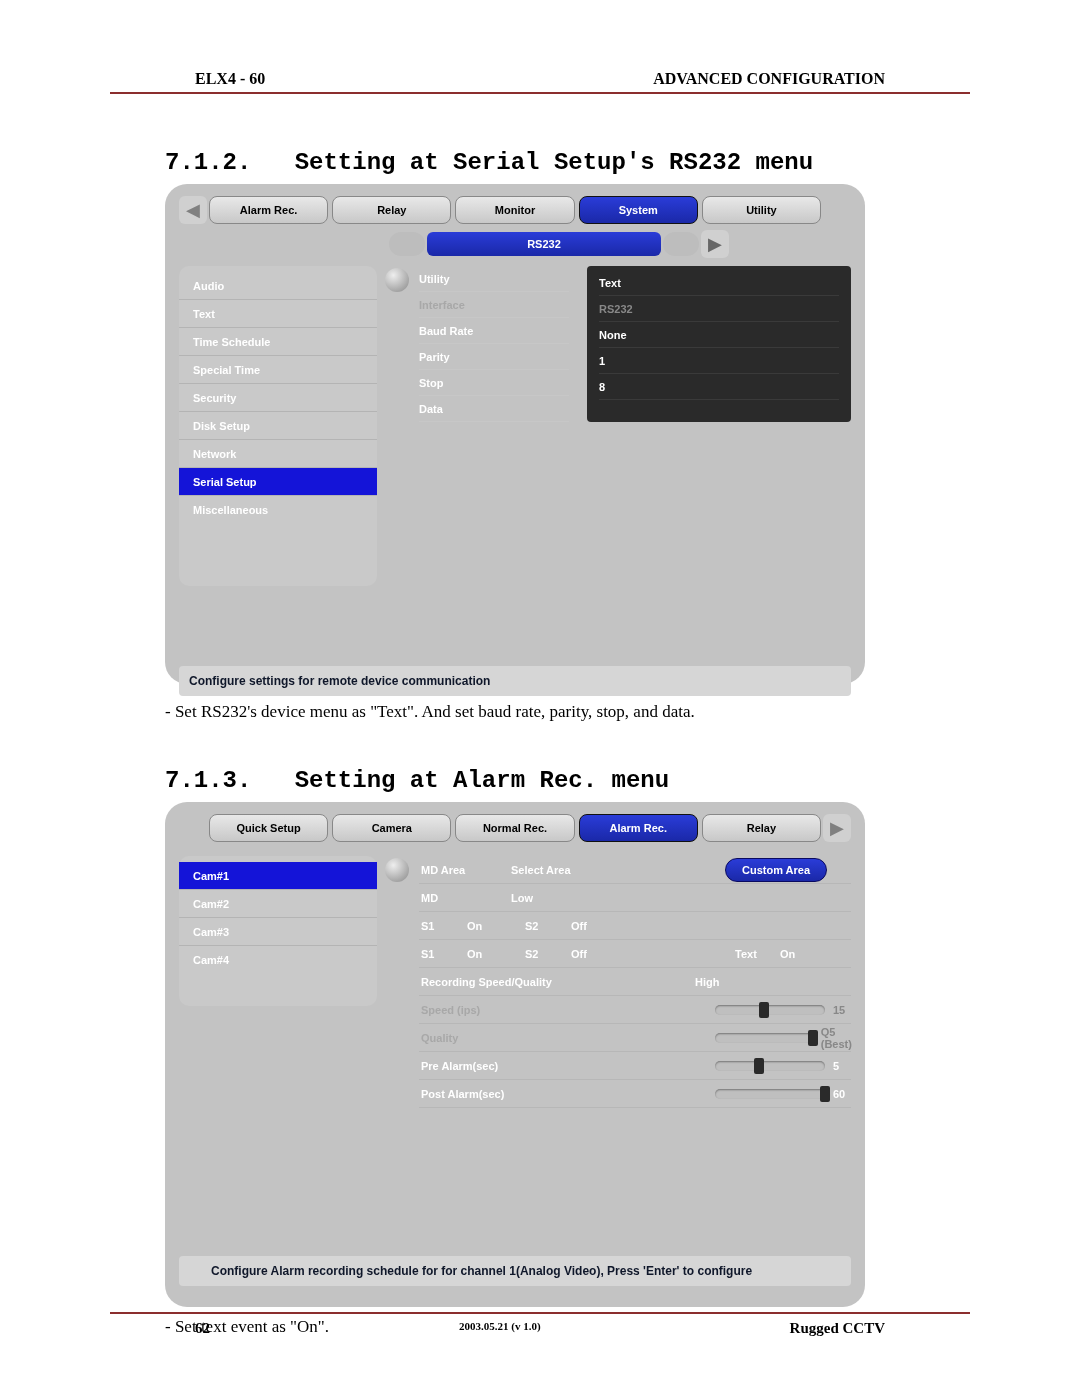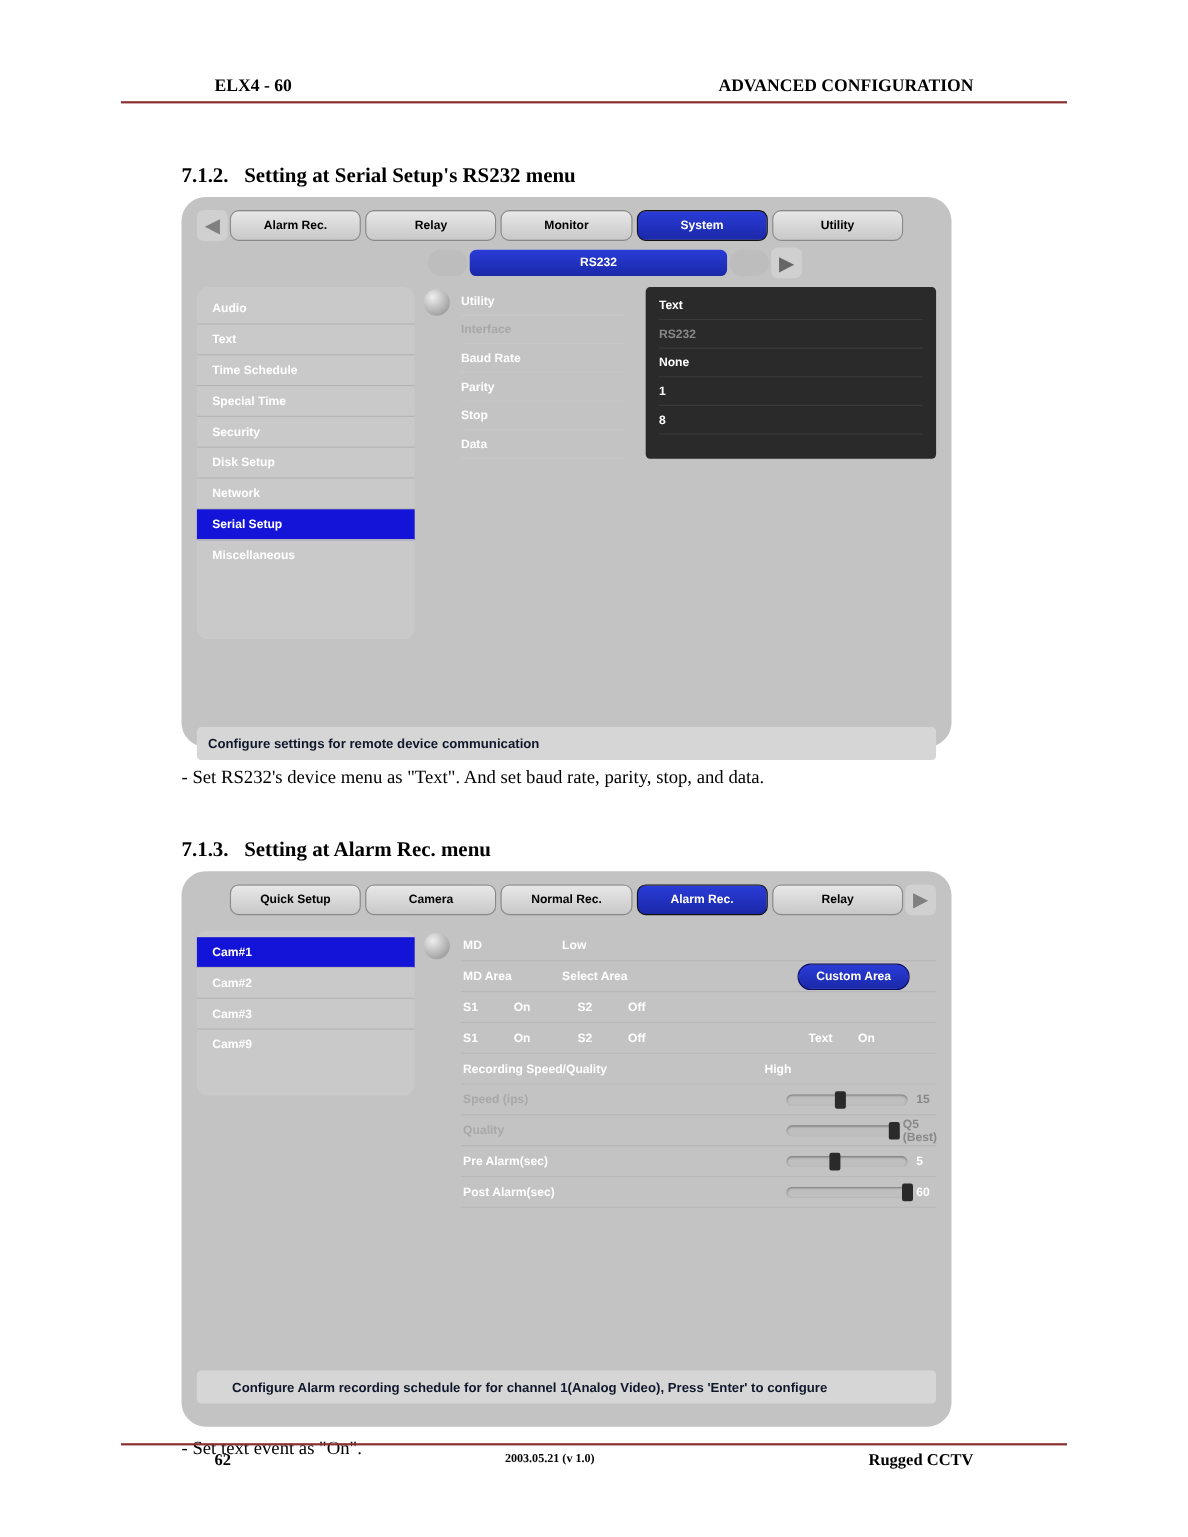--- a/index.html
+++ b/index.html
@@ -1,19 +1,19 @@
 <!DOCTYPE html>
 <html><head>
 <meta charset="utf-8">
 <style>
   * { box-sizing: border-box; margin: 0; padding: 0; }
   body { background: #fff; font-family: "Times New Roman", serif; color: #000; }
   .page { width: 1080px; height: 1397px; margin: 0 auto; position: relative; background: #fff; padding: 70px 110px 60px 110px; }
   .hdr { display: flex; justify-content: space-between; font-family: "Times New Roman", serif; font-weight: bold; font-size: 16px; padding: 0 85px 4px 85px; border-bottom: 2px solid #8b2e2e; margin-bottom: 55px; gap: 34px; }
-  .sec-title { font-family: Liberation Serif, serif; font-weight: bold; font-size: 19px; margin: 0 0 8px 55px; }
+  .sec-title { font-family: Liberation Mono, monospace; font-weight: bold; font-size: 24px; margin: 0 0 8px 55px; }
   .body-text { font-family: "Times New Roman", serif; font-size: 17px; margin: 18px 0 45px 55px; }
   .body-text2 { font-family: "Times New Roman", serif; font-size: 17px; margin: 10px 0 0 55px; }
   .panel { width: 700px; margin-left: 55px; background: #c3c3c3; border-radius: 22px; padding: 12px 14px 10px 14px; font-family: Arial, Helvetica, sans-serif; color: #fff; }
   .tabrow { display: flex; align-items: center; gap: 2px; margin-bottom: 6px; }
   .arrow-btn { width: 28px; height: 28px; border-radius: 6px; background: #d0d0d0; display: flex; align-items: center; justify-content: center; color: #808080; font-size: 18px; }
   .arrow-btn.r { margin-left: auto; }
   .tab { flex: 1; height: 28px; border: 1px solid #888; border-radius: 8px; background: linear-gradient(#e8e8e8,#c8c8c8); color: #000; font-size: 11px; font-weight: bold; display: flex; align-items: center; justify-content: center; }
   .tab.sel { background: linear-gradient(#2a3cd8,#1a28a8); color: #fff; border-color: #111; }
   .subtabrow { display: flex; align-items: center; gap: 2px; margin: 0 0 8px 210px; width: 340px; }
   .subtab-pill { height: 24px; border-radius: 12px; background: #bdbdbd; width: 36px; }
@@ -143,34 +143,34 @@
           <div class="tab">Relay</div>
         </div>
       <div class="arrow-btn r">▶</div>
     </div>
     <div style="height:8px;"></div>
     <div class="content-row" style="min-height:360px;">
       <div class="sidebar" id="sidebar2" style="height:150px;">
           <div class="side-item sel">Cam#1</div>
           <div class="side-item">Cam#2</div>
           <div class="side-item">Cam#3</div>
-          <div class="side-item">Cam#9</div>
+          <div class="side-item">Cam#4</div>
         </div>
       <div class="detail2">
         <div style="display:flex;align-items:flex-start;gap:10px;">
           <div class="round-ico"></div>
           <div style="flex:1;">
             <div class="d2row">
-              <span class="lbl">MD</span>
-              <span>Low</span>
-            </div>
-            <div class="d2row">
               <span class="lbl">MD Area</span>
               <span>Select Area</span>
               <span class="pill-btn" style="position:absolute;left:340px;">Custom Area</span>
+            </div>
+            <div class="d2row">
+              <span class="lbl">MD</span>
+              <span>Low</span>
             </div>
             <div class="d2row">
               <span style="width:28px;">S1</span>
               <span style="width:40px;">On</span>
               <span style="width:28px;">S2</span>
               <span>Off</span>
             </div>
             <div class="d2row">
               <span style="width:28px;">S1</span>
               <span style="width:40px;">On</span>

